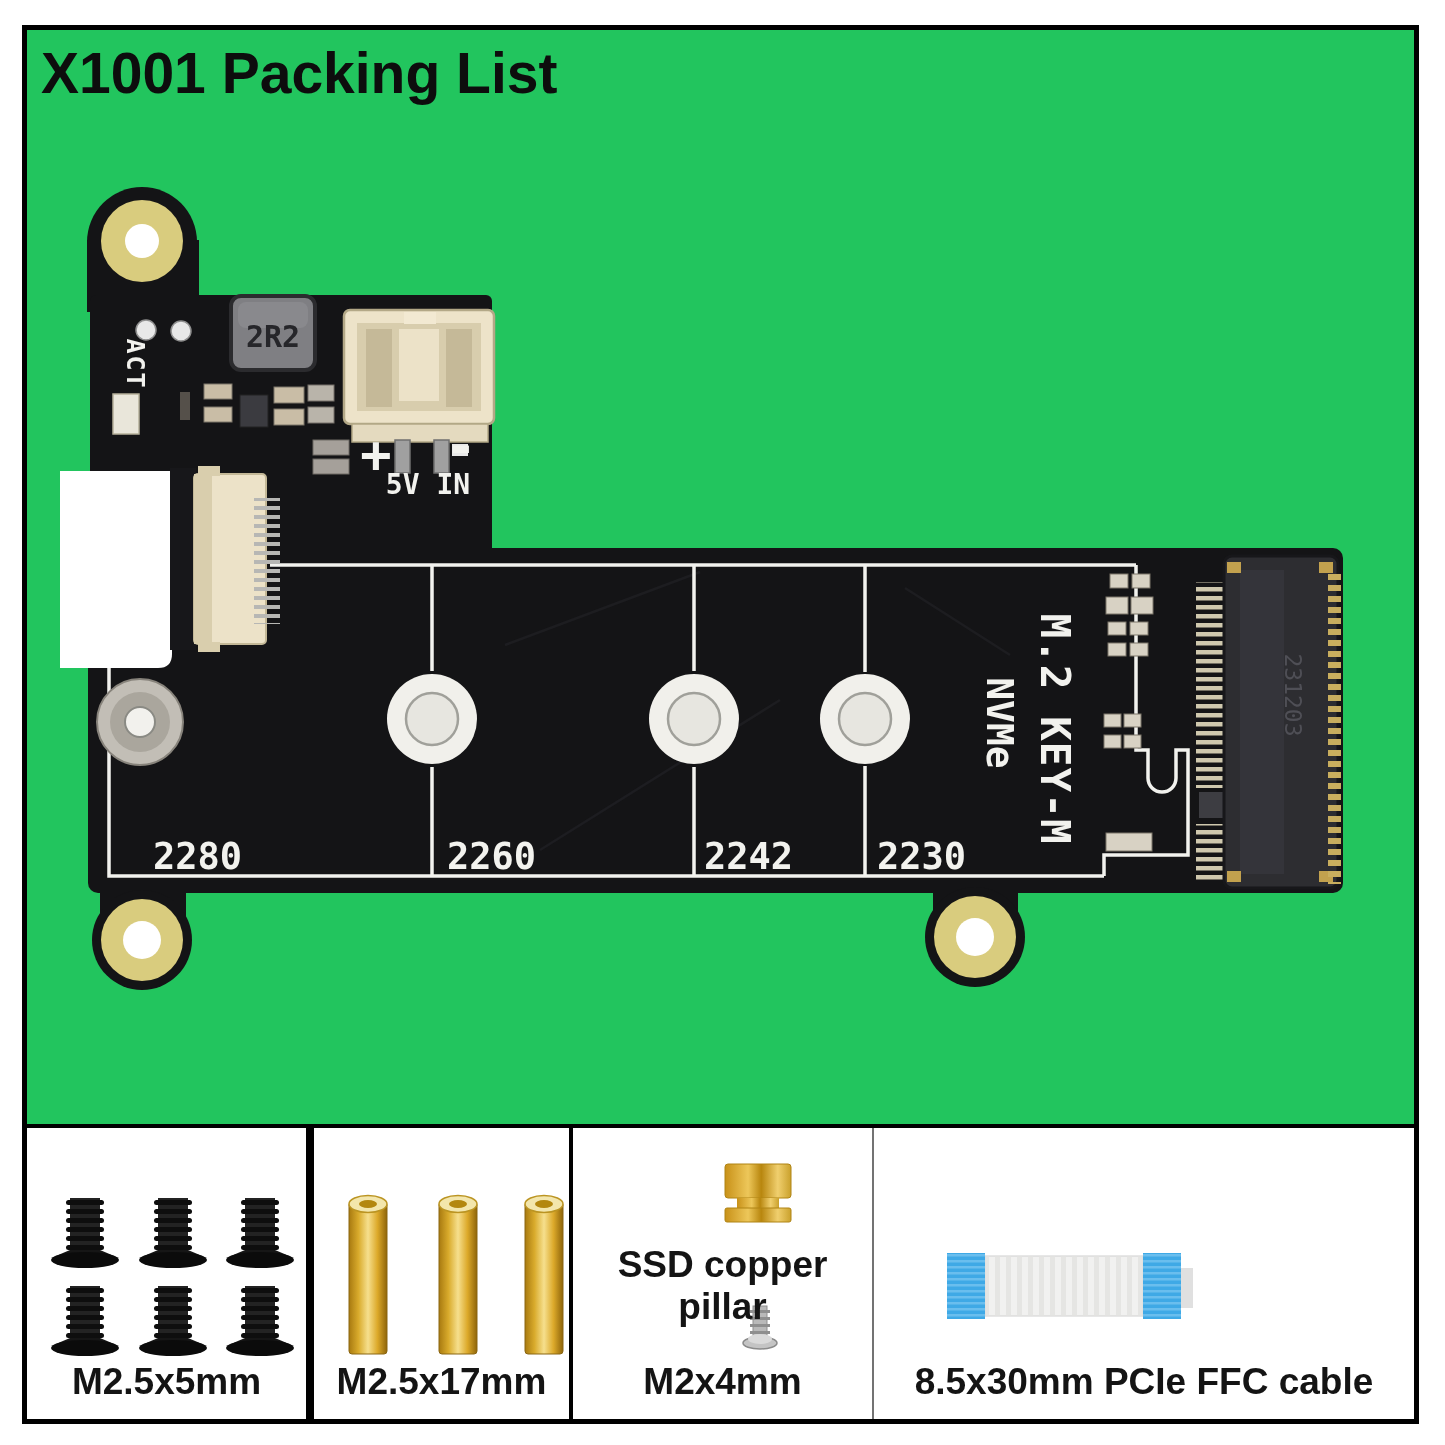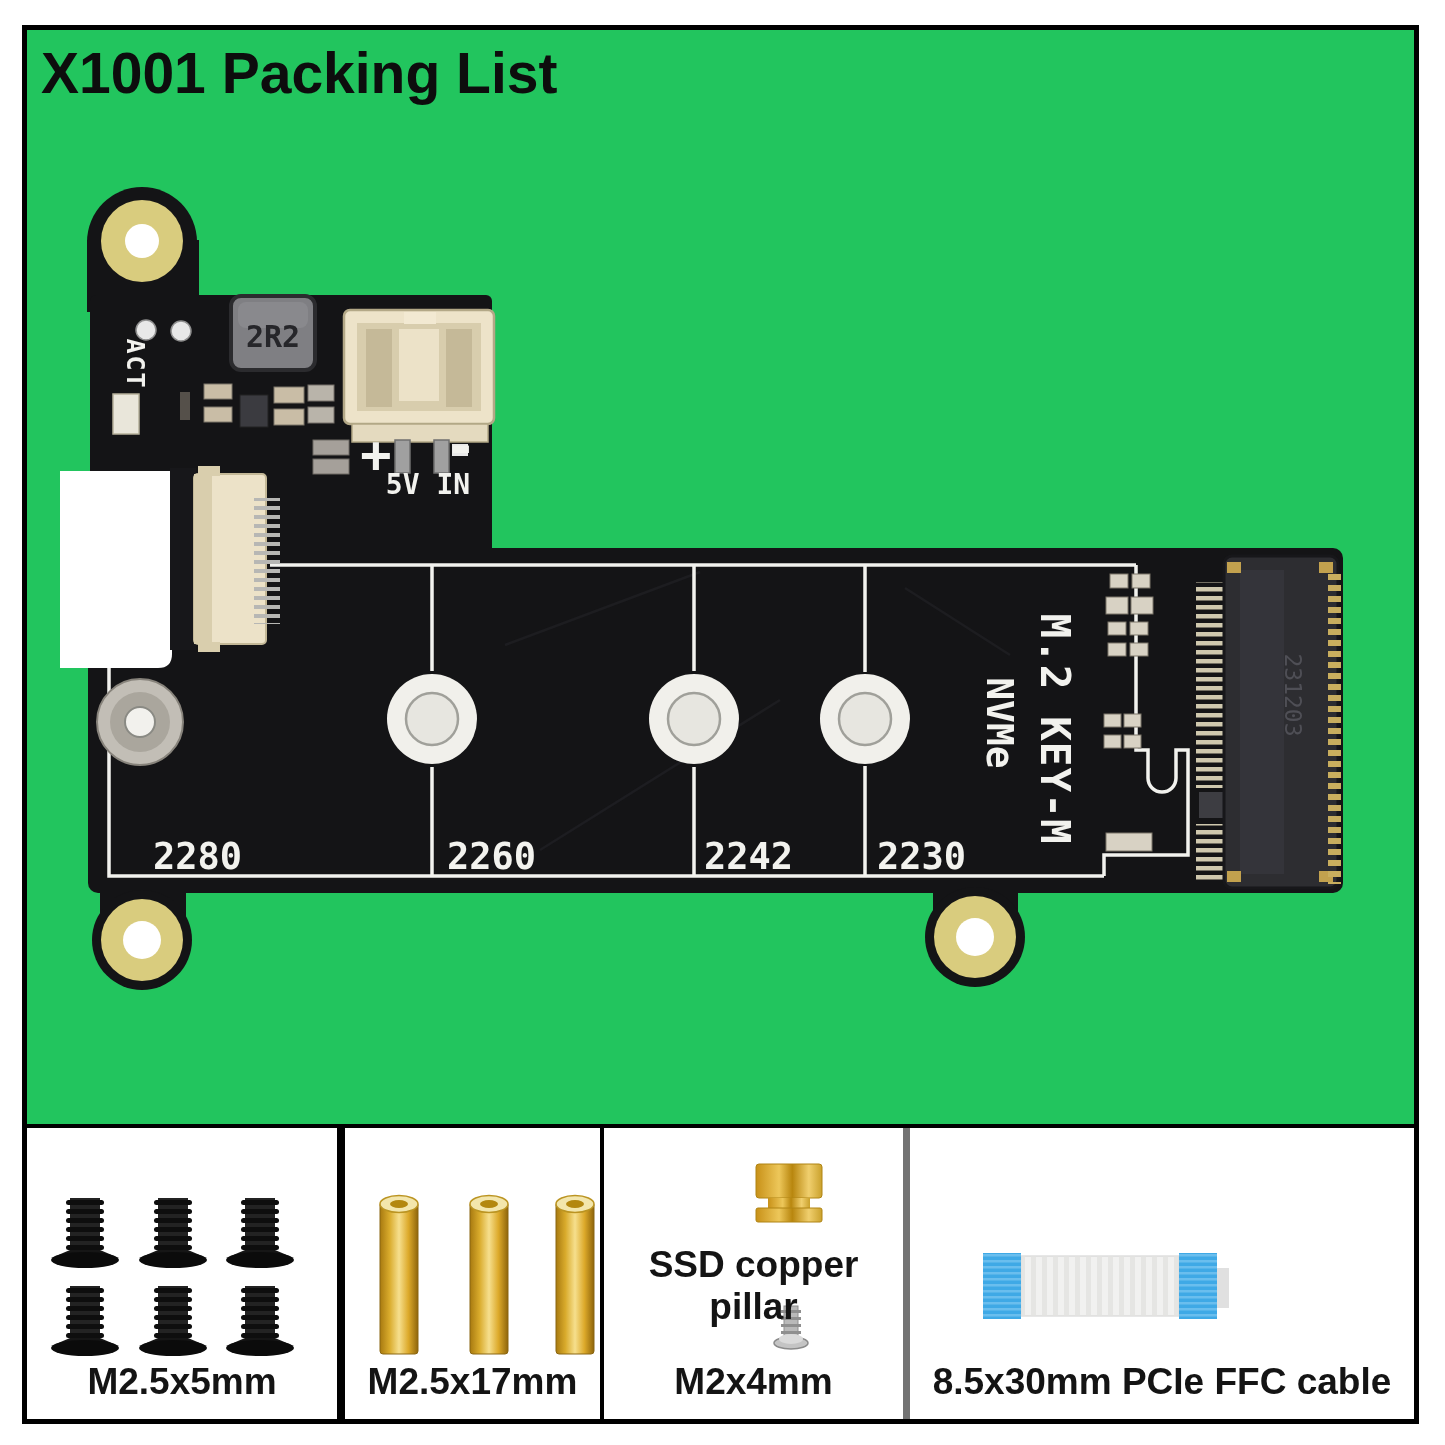--- a/index.html
+++ b/index.html
@@ -2,24 +2,24 @@
 <html><head>
 <meta charset="utf-8">
 <style>
   html,body{margin:0;padding:0;background:#fff;}
   body{width:1445px;height:1445px;position:relative;font-family:"Liberation Sans",sans-serif;overflow:hidden;}
   .frame{position:absolute;left:22px;top:25px;width:1397px;height:1399px;border:5px solid #000;box-sizing:border-box;background:#22c55e;}
   .title{position:absolute;left:14px;top:10px;font-size:57px;font-weight:bold;color:#0d0d0d;letter-spacing:0;}
   .pcb-wrap{position:absolute;left:33px;top:150px;width:1300px;height:820px;}
   .parts-row{position:absolute;left:0;right:0;bottom:0;height:291px;border-top:4px solid #000;display:flex;background:#fff;}
   .cell{position:relative;box-sizing:border-box;height:100%;}
-  .cell.c1{width:310px;}
+  .cell.c1{width:279px;}
   .cell.c2{width:263px;border-left:8px solid #000000;}
   .cell.c3{width:303px;border-left:4px solid #000;}
-  .cell.c4{flex:1;border-left:7px solid #737373;}
+  .cell.c4{flex:1;border-left:2px solid #737373;}
   .cell svg{position:absolute;left:0;top:0;}
   .part-label{position:absolute;left:0;right:0;bottom:16px;text-align:center;font-size:37px;font-weight:bold;color:#141414;}
   .part-label.mid{bottom:auto;top:116px;}
   .mono{font-family:"DejaVu Sans Mono",monospace;}
 </style>
 </head>
 <body>
 
 <div class="frame">
 

